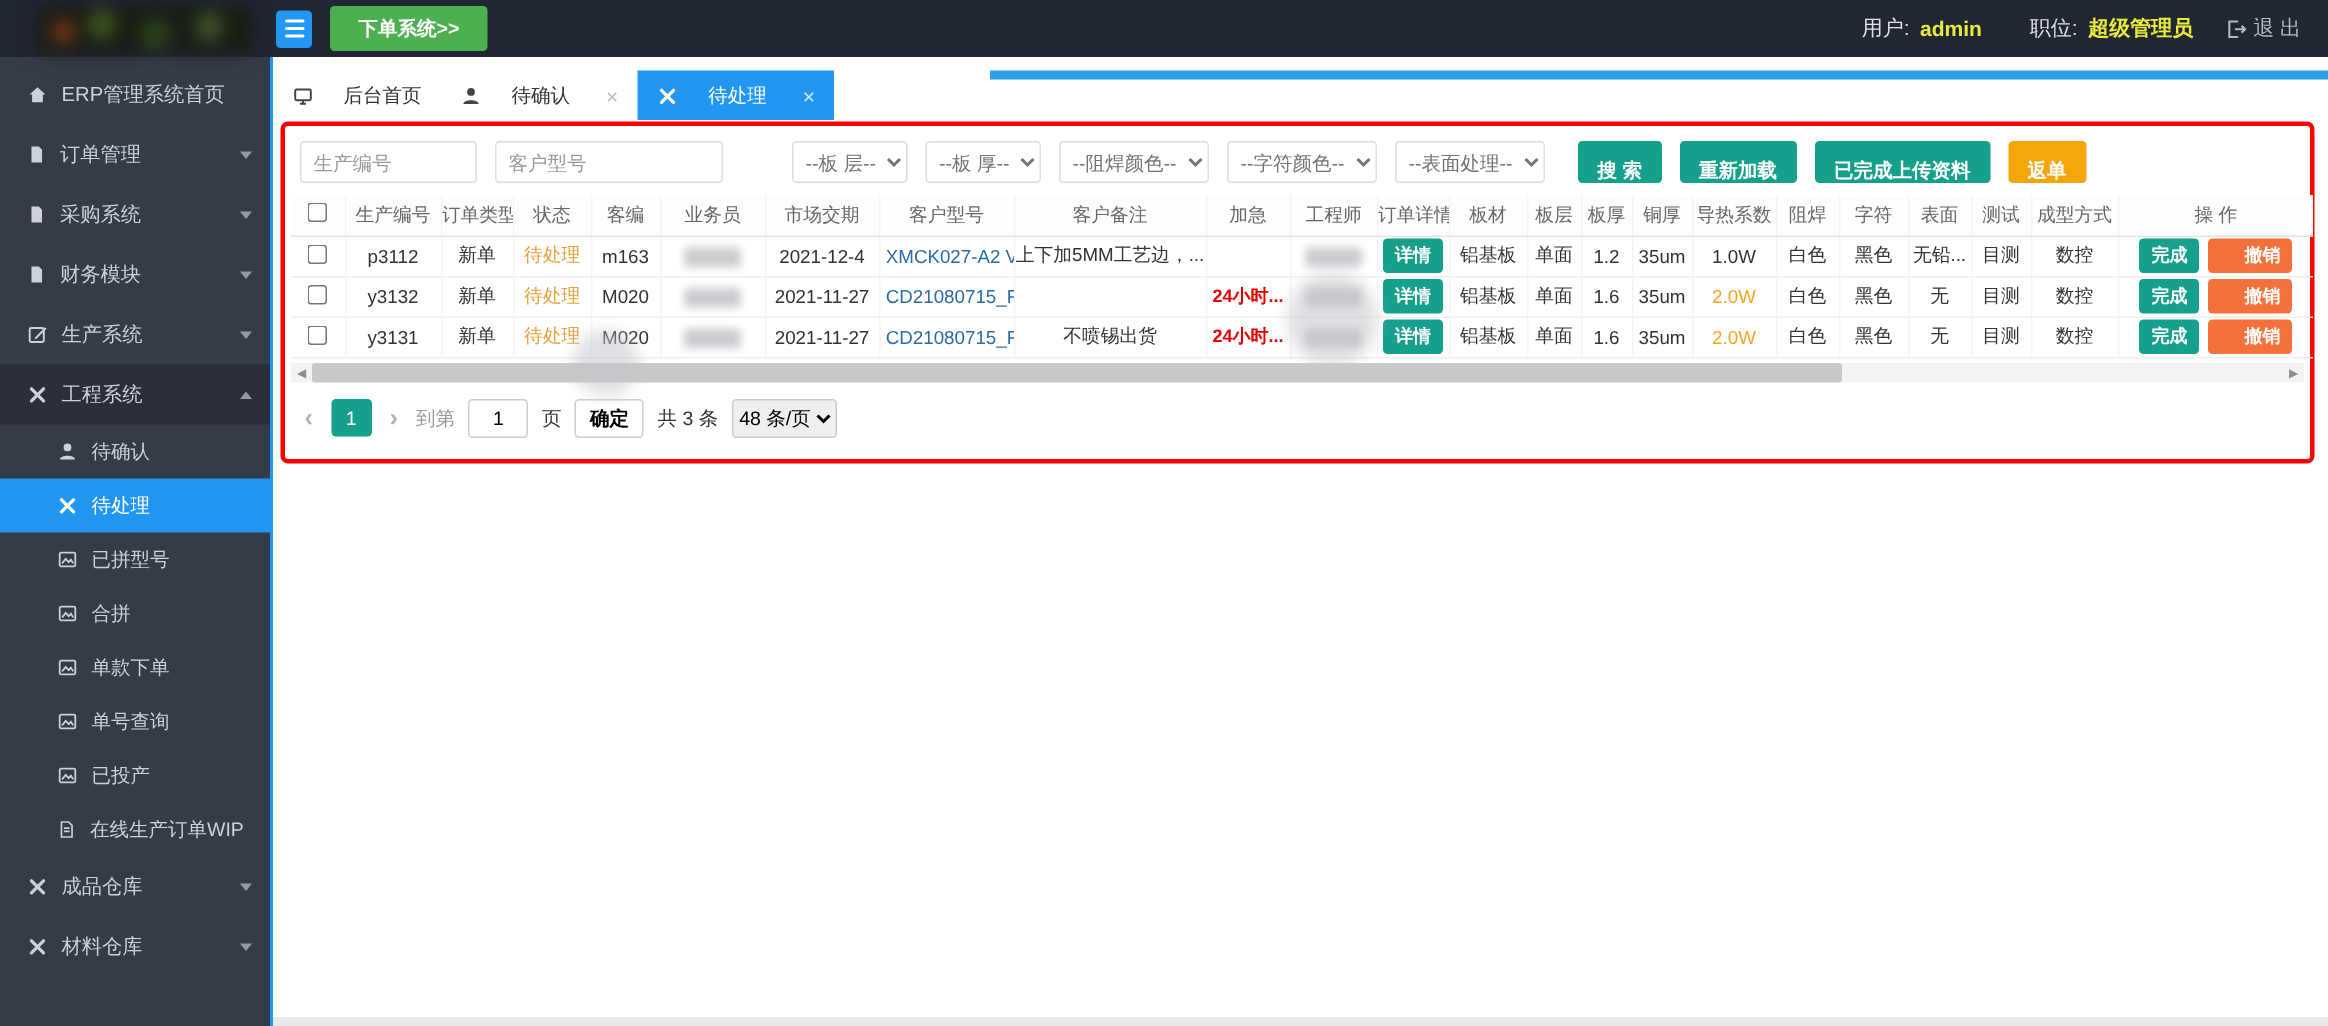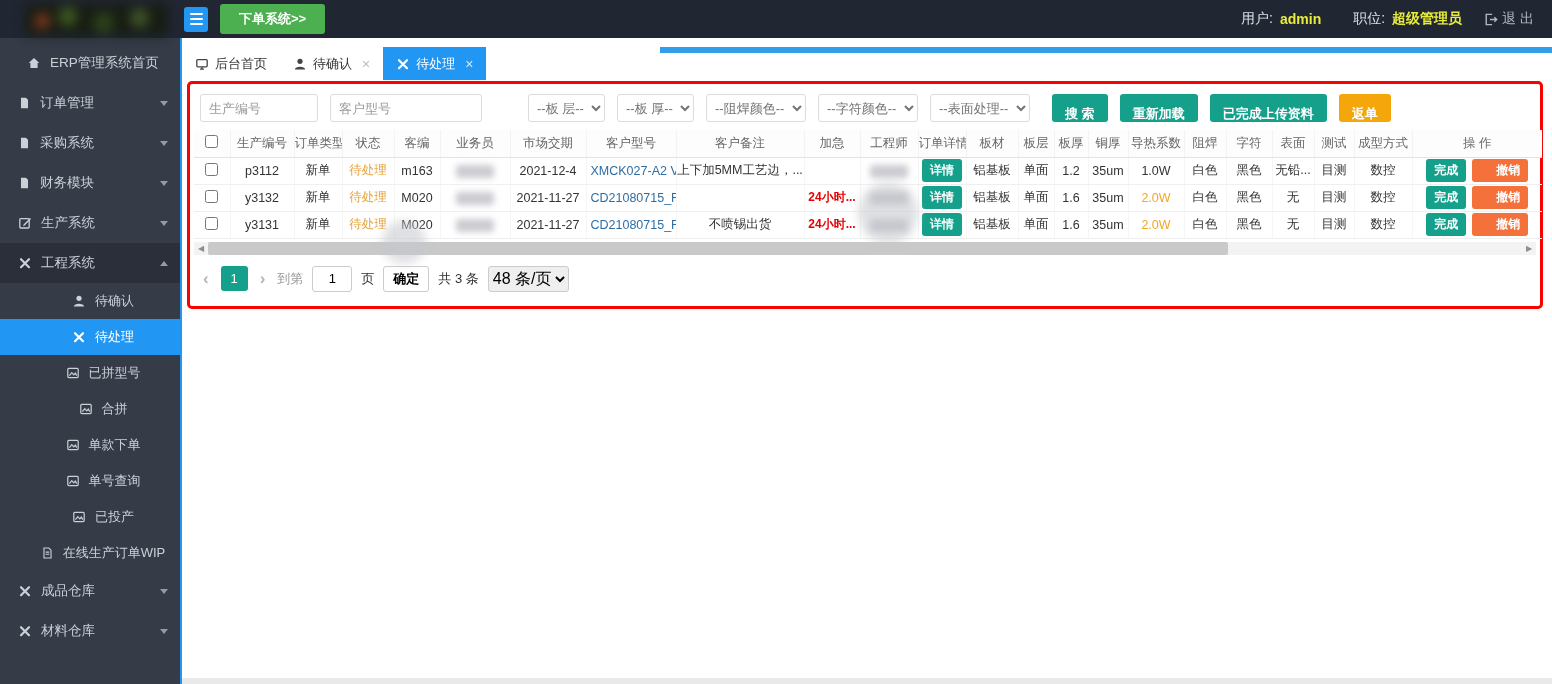--- a/index.html
+++ b/index.html
@@ -23,35 +23,35 @@
     font-size:13px; font-weight:bold; padding:6px 19px; cursor:pointer; }
   .topbar-right { margin-left:auto; display:flex; align-items:center; gap:7px; font-size:14px; color:#dde0e6; }
   .tb-val { color:#e7ec3a; font-weight:bold; }
   .tb-gap { width:18px; }
   .logout-wrap { display:flex; align-items:center; gap:4px; color:#b3b8c2; margin-left:14px; cursor:pointer; }
   .logout-wrap svg { display:block; }
 
   
   .layout { display:flex; height:646px; }
   .sidebar { width:180px; background:#353b47; color:#ccd1d8; flex:none; padding-top:5px; overflow:hidden; }
-  .side-item { height:40px; display:flex; align-items:center; padding:0 12px 0 18px; font-size:13.5px; cursor:pointer;justify-content:center; }
+  .side-item { height:40px; display:flex; align-items:center; padding:0 12px 0 18px; font-size:13.5px; cursor:pointer; }
   .side-item .lbl { margin-left:9px; white-space:nowrap; }
   .side-item svg { flex:none; }
   .side-item .chev { margin-left:auto; }
   .chev-down { width:0; height:0; border-left:4px solid transparent; border-right:4px solid transparent; border-top:5px solid #959ba6; }
   .chev-up { width:0; height:0; border-left:4px solid transparent; border-right:4px solid transparent; border-bottom:5px solid #959ba6; }
   .side-item.expanded { background:#2a2f3a; }
   .side-sub { height:36px; padding-left:38px; font-size:13px; }
   .side-sub.active { background:#2196f3; color:#fff; }
 
   
   .main { flex:1; position:relative; border-left:2px solid #2196f3; background:#fff; overflow:hidden; }
   .blue-strip { position:absolute; top:9px; left:478px; right:0; height:6px; background:#2f9fe9; }
   .tabbar { display:flex; align-items:flex-end; padding-top:9px; height:42px; position:relative; z-index:2; }
-  .tab { height:33px; display:flex; align-items:center; gap:6px; padding:0 13px; font-size:13px; color:#333;
+  .tab { height:33px; display:flex; align-items:center; gap:20px; padding:0 13px; font-size:13px; color:#333;
     background:#fff; cursor:pointer; white-space:nowrap; }
   .tab .x { color:#b9bec4; font-size:14px; margin-left:4px; cursor:pointer; }
   .tab.active { background:#2196f3; color:#fff; }
   .tab.active .x { color:#d6ebfd; }
 
   
   .panel { position:relative; margin:1px 9px 0 5px; border:3px solid #f80400; border-radius:5px; padding:8px 4px 12px; background:#fff; }
 
   .filter-row { display:flex; align-items:center; gap:12px; padding:2px 6px 8px; }
   .f-input { height:28px; border:1px solid #dcdcdc; border-radius:3px; padding:0 8px; font-size:13px; color:#333; font-family:inherit; }
@@ -93,21 +93,21 @@
   .hs-arrow { flex:none; width:14px; font-size:8px; color:#8d8d8d; text-align:center; line-height:13px; cursor:pointer; }
   .hs-thumb { height:13px; width:76%; background:#c9c9c9; border-radius:2px; cursor:pointer; }
 
   
   .pager { display:flex; align-items:center; gap:9px; padding:11px 6px 2px; font-size:13px; color:#333; }
   .pg-chev { color:#b5b5b5; font-size:17px; font-weight:bold; padding:0 3px; cursor:pointer; }
   .pg-cur { width:27px; height:25px; background:#14a08b; color:#fff; border:none; border-radius:3px; font-size:13px; cursor:pointer; }
   .pg-label { color:#999; }
   .pg-input { width:40px; height:26px; border:1px solid #ccc; border-radius:3px; text-align:center; font-size:13px; font-family:inherit; }
   .pg-confirm { height:26px; border:1px solid #ccc; background:#fff; border-radius:3px; padding:0 9px; font-size:13px; cursor:pointer; font-family:inherit; font-weight:bold; }
-  .pg-size { height:26px; border:1px solid #ccc; border-radius:3px; font-size:16px; font-family:inherit; }
+  .pg-size { height:26px; border:1px solid #ccc; border-radius:3px; font-size:13px; font-family:inherit; }
 
   .page-hscroll { position:absolute; left:182px; right:0; bottom:0; height:6px; background:#e9e9e9; }
 </style>
 </head>
 <body>
 
 <div class="page">
 
   <div class="topbar">
     <div class="logo-blur"></div>

